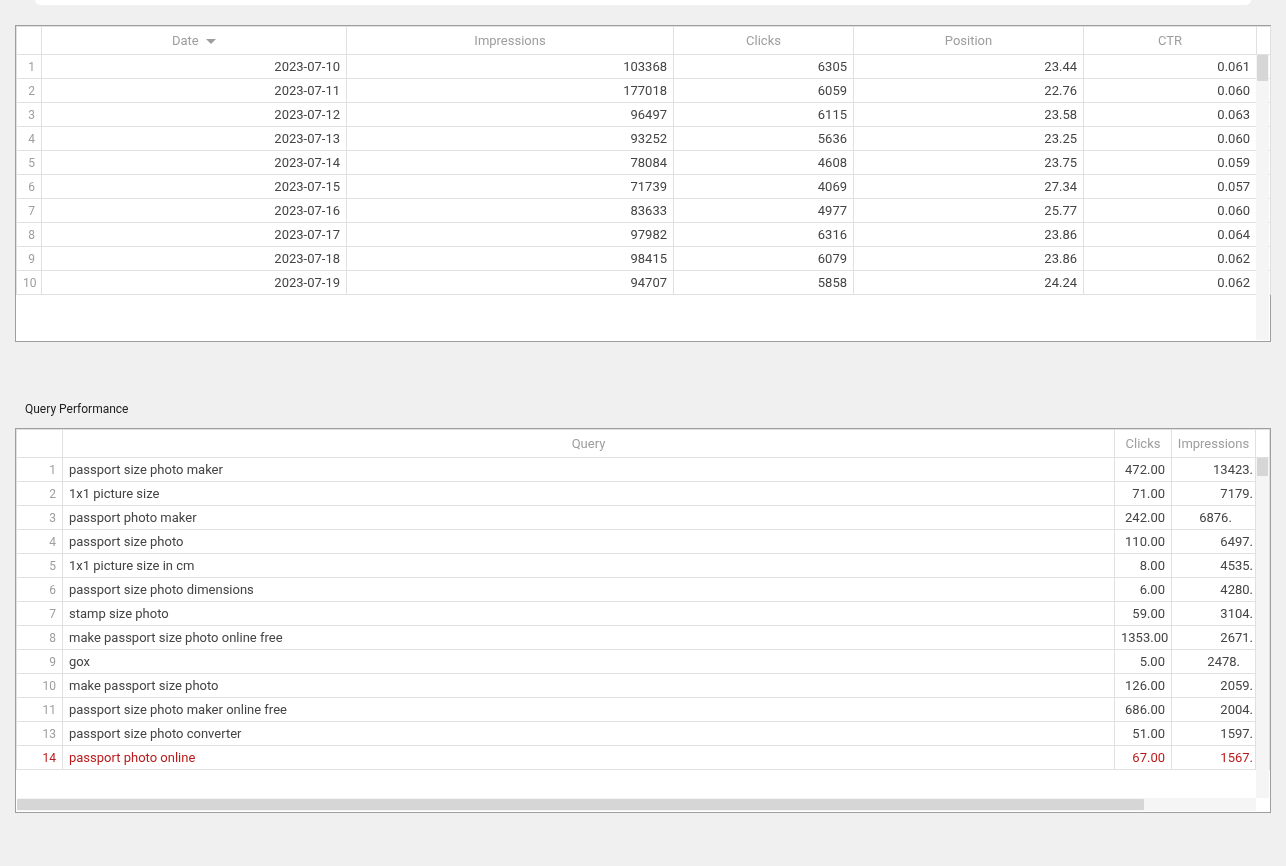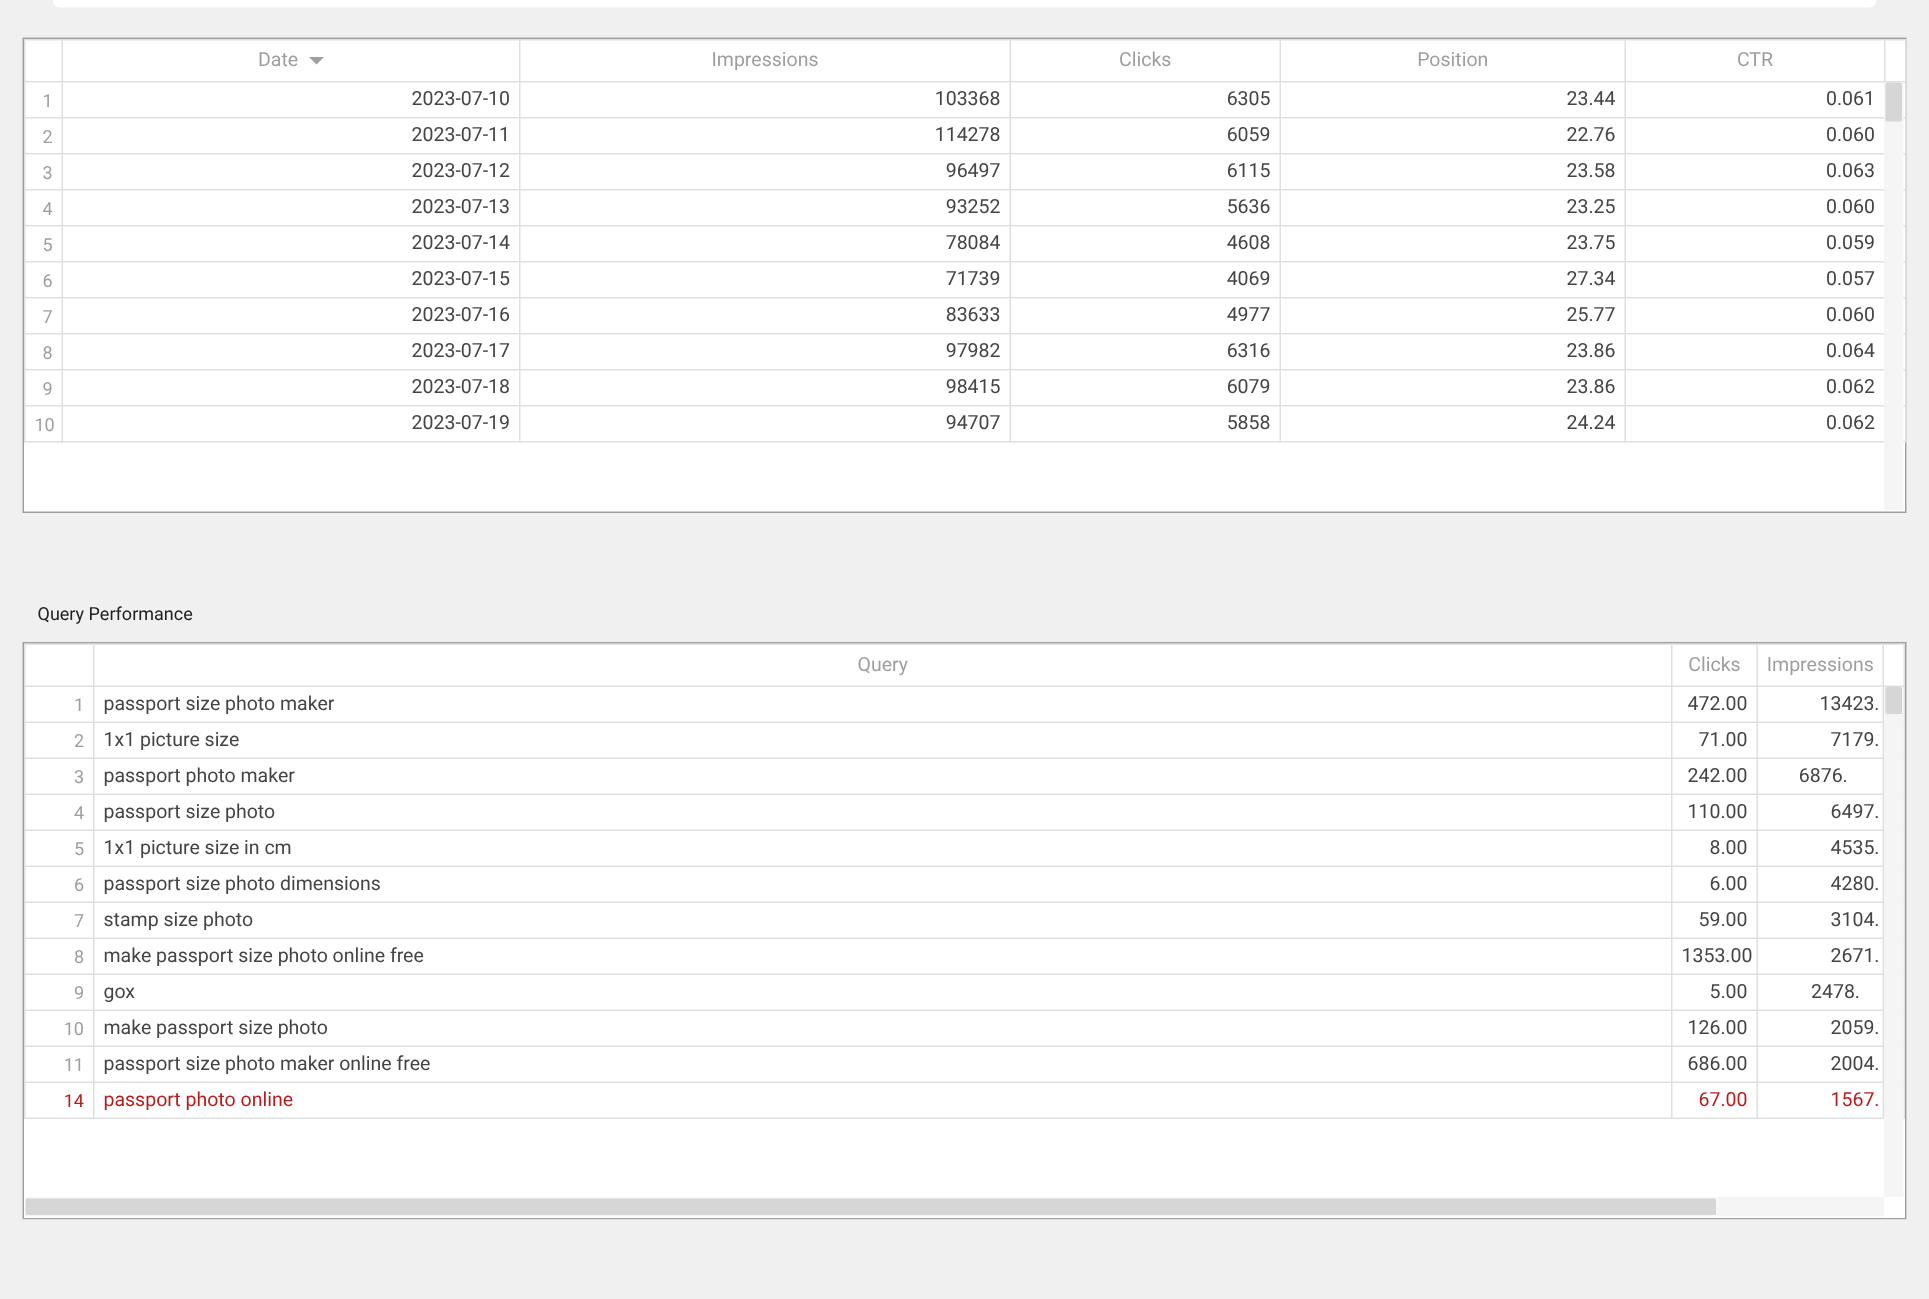--- a/index.html
+++ b/index.html
@@ -176,21 +176,21 @@
             <td class="num">2023-07-10</td>
             <td class="num">103368</td>
             <td class="num">6305</td>
             <td class="num">23.44</td>
             <td class="num">0.061</td>
             <td style="border-left: none;"></td>
           </tr>
           <tr>
             <td class="rownum">2</td>
             <td class="num">2023-07-11</td>
-            <td class="num">114278</td>
+            <td class="num">177018</td>
             <td class="num">6059</td>
             <td class="num">22.76</td>
             <td class="num">0.060</td>
             <td style="border-left: none;"></td>
           </tr>
           <tr>
             <td class="rownum">3</td>
             <td class="num">2023-07-12</td>
             <td class="num">96497</td>
             <td class="num">6115</td>
@@ -360,20 +360,27 @@
             <td style="border-left: none;"></td>
           </tr>
           <tr>
             <td class="rownum">11</td>
             <td class="txt">passport size photo maker online free</td>
             <td class="num">686.00</td>
             <td class="num" style="padding-right: 2px;">2004.</td>
             <td style="border-left: none;"></td>
           </tr>
           <tr>
+            <td class="rownum">13</td>
+            <td class="txt">passport size photo converter</td>
+            <td class="num">51.00</td>
+            <td class="num" style="padding-right: 2px;">1597.</td>
+            <td style="border-left: none;"></td>
+          </tr>
+          <tr>
             <td class="rownum">14</td>
             <td class="txt">passport photo online</td>
             <td class="num">67.00</td>
             <td class="num" style="padding-right: 2px;">1567.</td>
             <td style="border-left: none;"></td>
           </tr>
         </tbody>
     </table>
     <div class="scroll-track-v" style="top:29px; bottom:14px;">
       <div class="scroll-thumb-v" style="top:0; height:18px;"></div>

